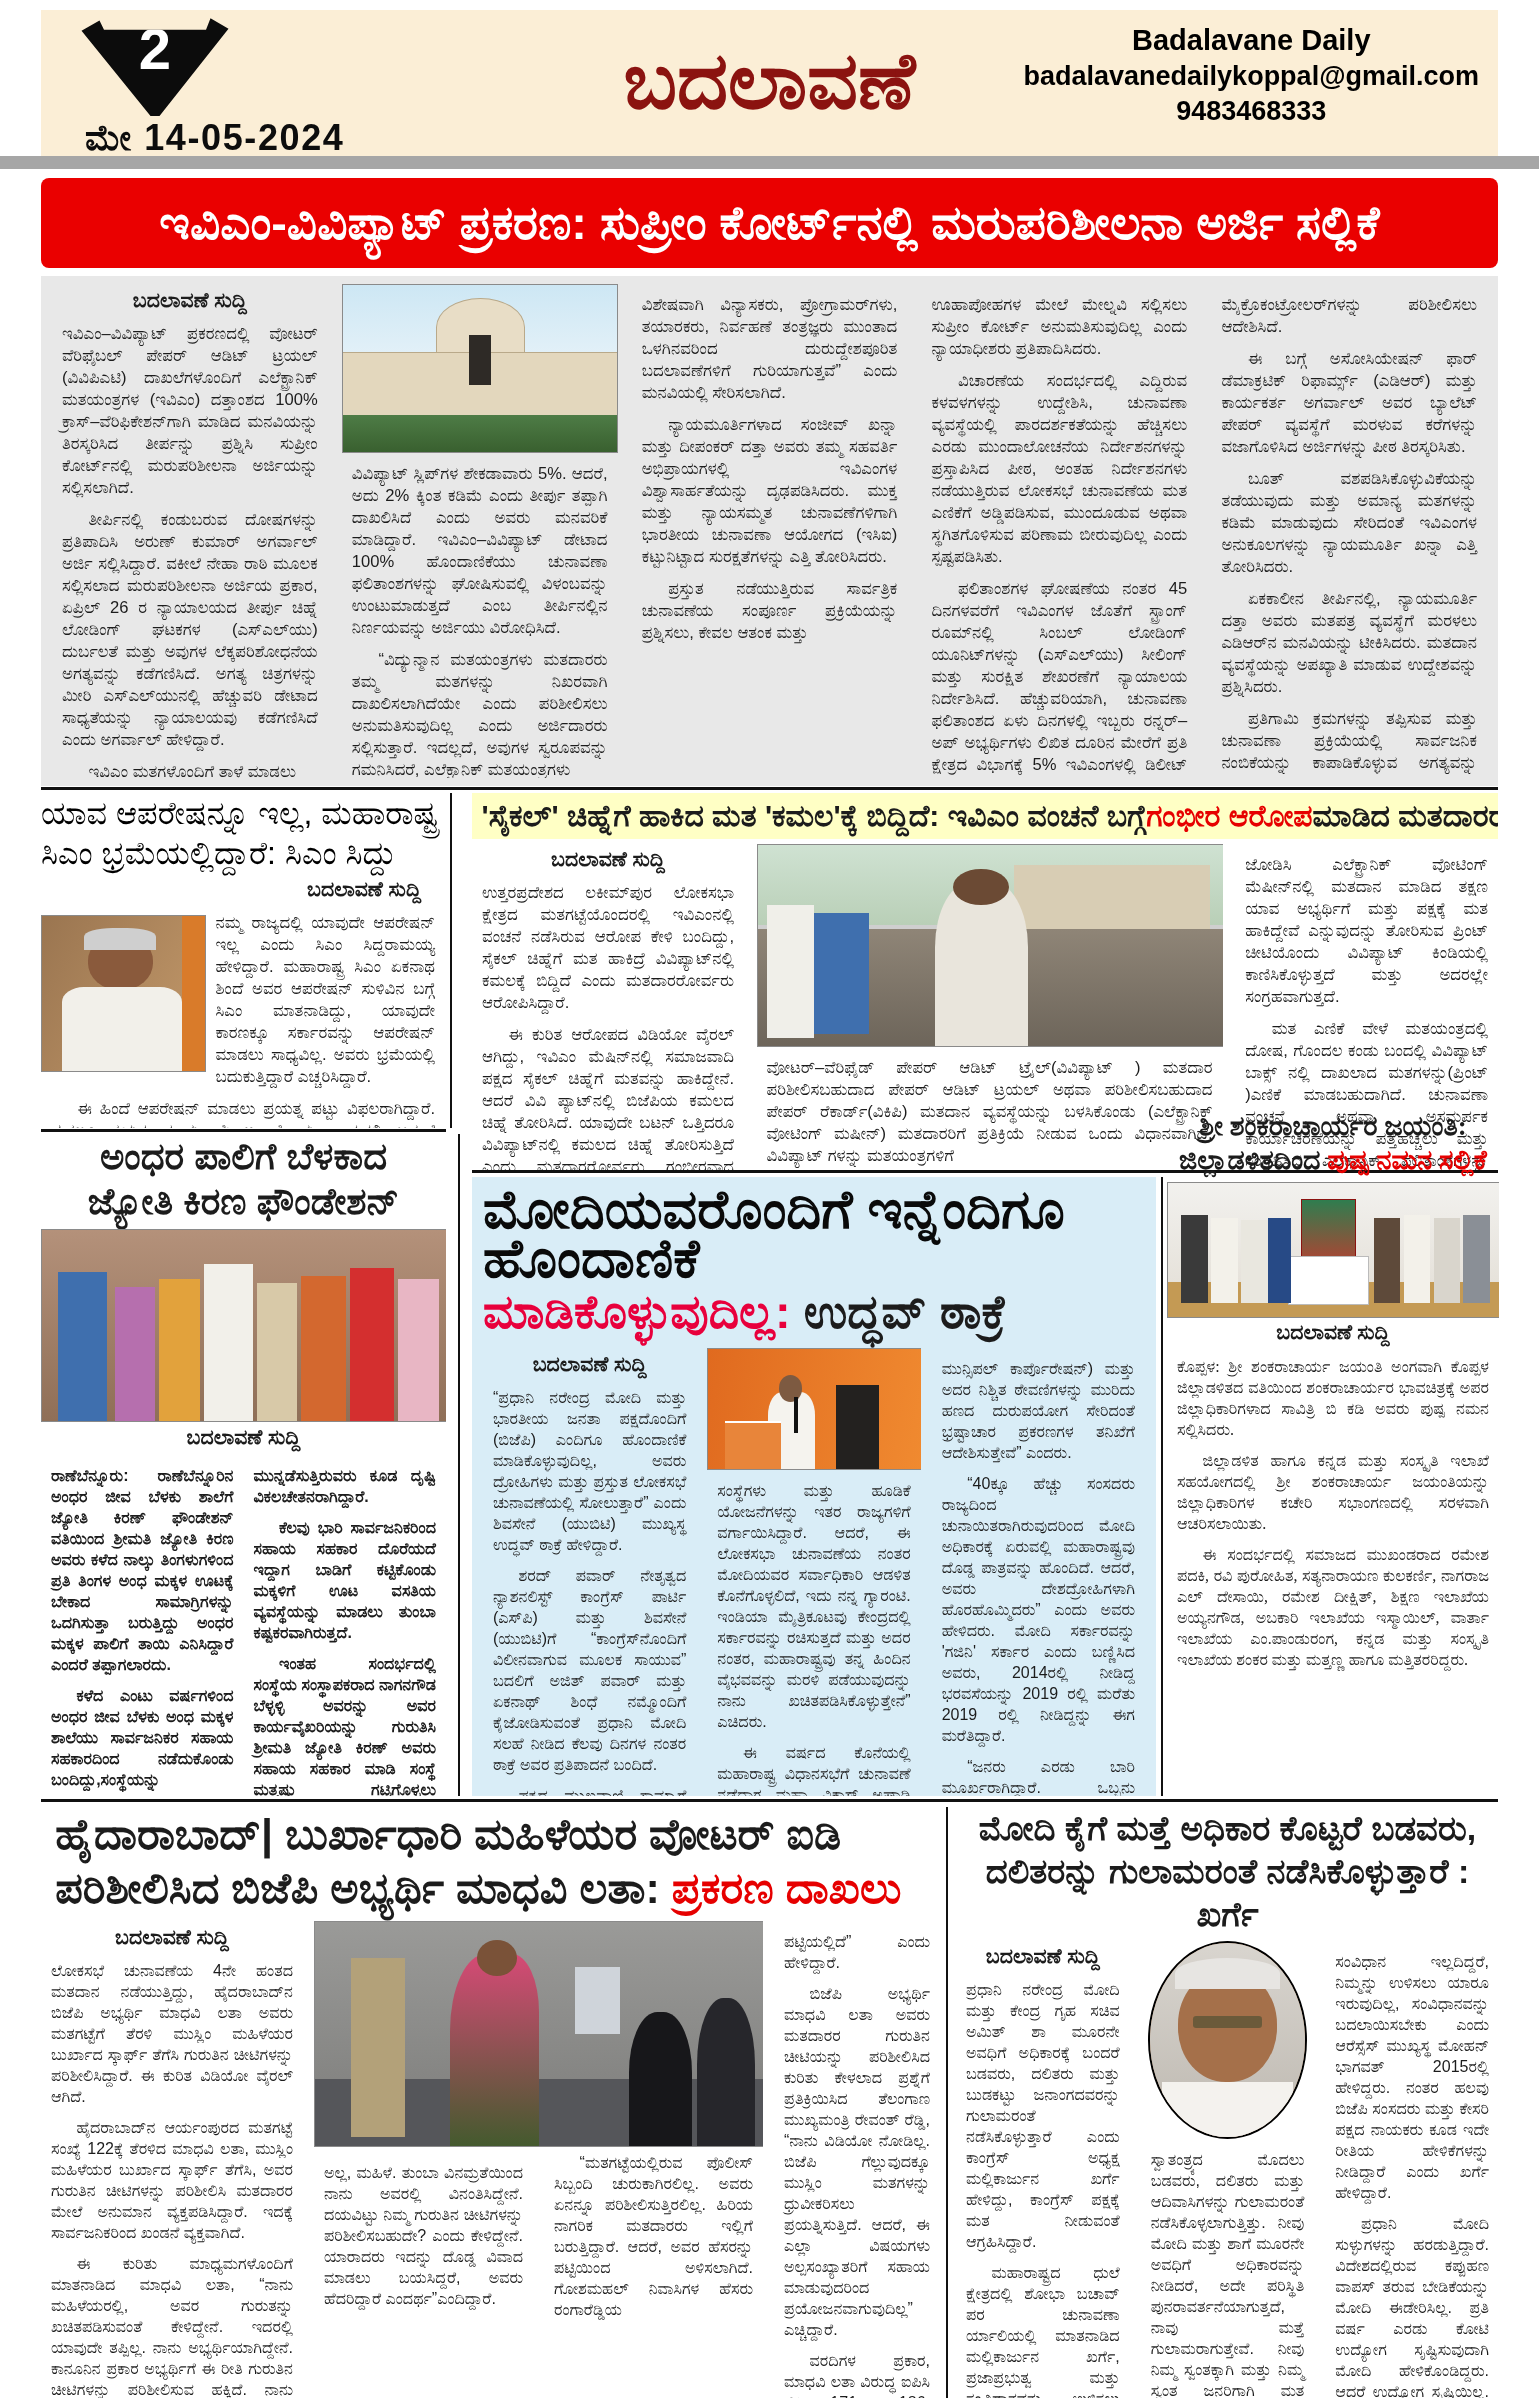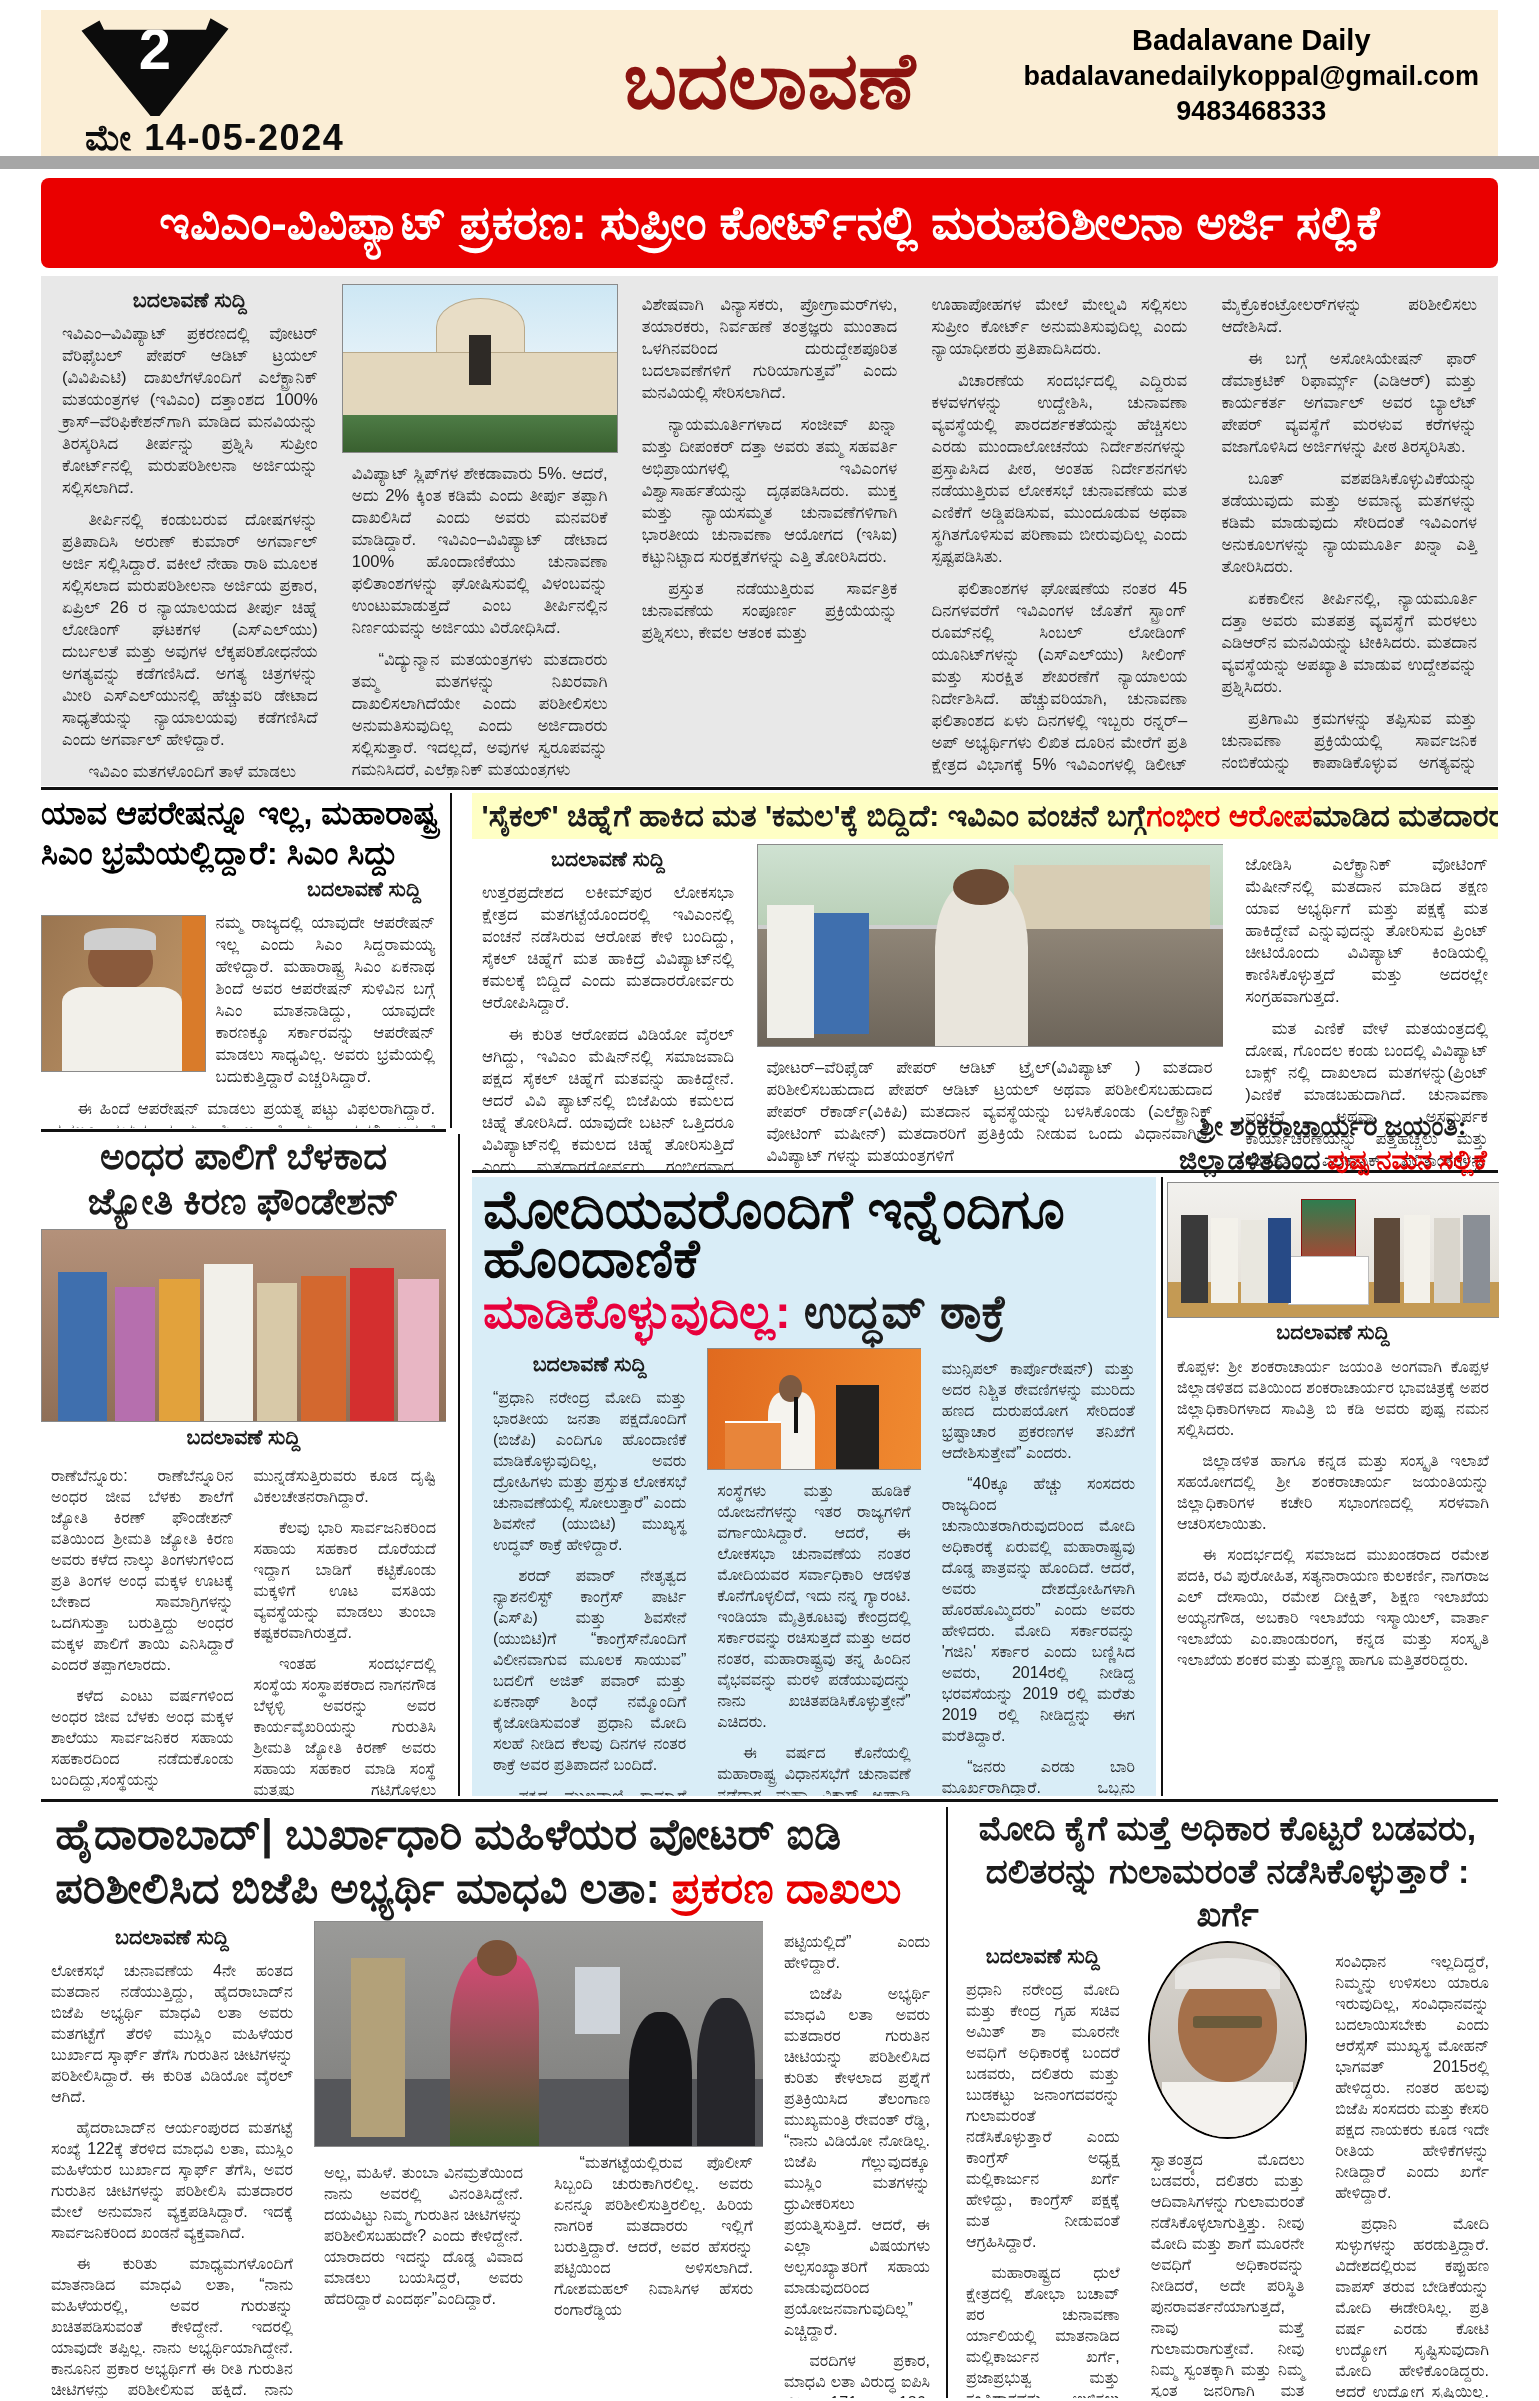--- a/index.html
+++ b/index.html
@@ -34,37 +34,37 @@
   .body-txt p{margin:10px;font-size:16.6px;line-height:22px;text-align:justify;}
   .body-txt p + p{text-indent:1.6em;}
   
   .photo{position:relative;overflow:hidden;border:0.8px solid #8a8a8a;background:#cfcfcf;}
   .ph-block{position:absolute;}
   
   .hrule{background:#111;height:3.2px;}
   .vrule{background:#111;width:2.4px;}
   
   .siddu{left:41px;top:793px;width:404px;height:335px;overflow:hidden;}
-  .siddu-headline{font-size:32px;font-weight:bold;line-height:40px;color:#000;}
+  .siddu-headline{font-size:32px;font-weight:normal;line-height:40px;color:#000;}
   .siddu-byline{text-align:right;padding-right:24px;}
   .siddu-photo{float:left;width:163px;height:155px;margin:3.2px 9.5px 3.2px 0;}
   .cycle{left:472px;top:793px;width:1026px;height:377px;overflow:hidden;}
   .yellow-band{background:#ffffc5;height:46px;display:flex;align-items:center;padding-left:9.5px;
     font-size:30px;font-weight:bold;white-space:nowrap;overflow:hidden;}
   .cycle-red{color:#e60000;}
   .cycle-cols{display:flex;gap:12.6px;margin-top:4.7px;}
   .cycle-left{width:272px;overflow:hidden;}
   .cycle-mid{width:466px;overflow:hidden;}
   .cycle-right{flex:1;overflow:hidden;}
   .cycle-photo{width:100%;height:201px;margin-bottom:4.7px;}
   
   .foundation{left:41px;top:1134px;width:405px;height:662px;overflow:hidden;}
   .foundation-headline{text-align:center;font-size:37px;font-weight:bold;line-height:45px;}
   .foundation-photo{width:100%;height:191px;margin-top:4.7px;}
-  .foundation-cols{display:flex;margin-top:3.2px;}
+  .foundation-cols{display:flex;margin-top:3.2px;font-weight:bold;}
   .foundation-cols > div{flex:1;overflow:hidden;}
   .uddhav{left:472px;top:1177px;width:684px;height:619px;background:#d9edf7;
     padding:8px 11px;box-sizing:border-box;overflow:hidden;}
   .uddhav-h1{font-size:54px;font-weight:bold;line-height:49px;color:#0a0a0a;}
   .uddhav-h2{font-size:47px;font-weight:bold;line-height:57px;}
   .uddhav-h2 .red{color:#e8003c;}
   .uddhav-cols{display:flex;gap:11px;margin-top:8px;}
   .uddhav-cols > div{flex:1;overflow:hidden;}
   .uddhav-photo{width:100%;height:120px;margin-bottom:4.7px;}
   .shankara{left:1167px;top:1109px;width:332px;height:619px;overflow:hidden;font-family:Liberation Serif, serif;}

